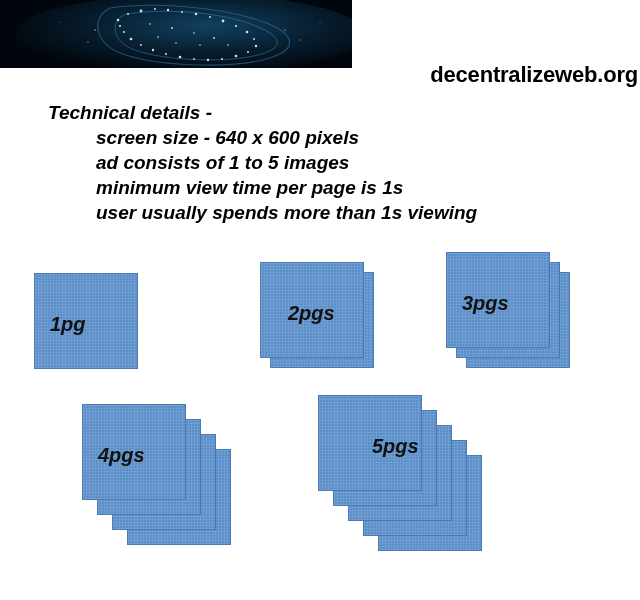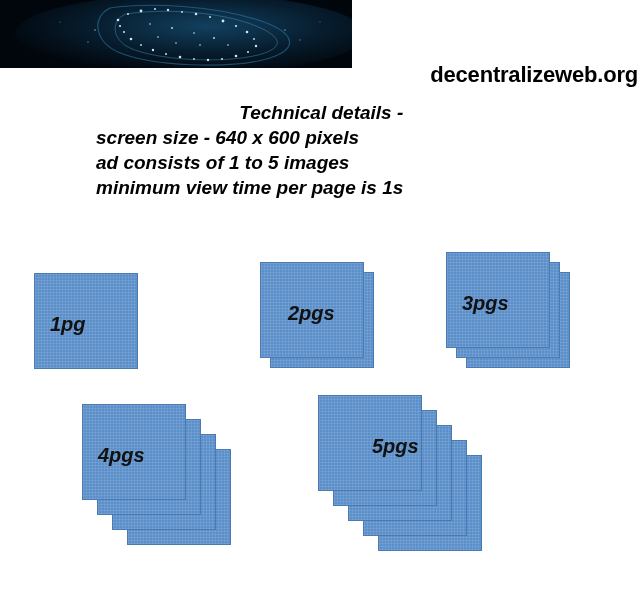--- a/index.html
+++ b/index.html
@@ -45,21 +45,21 @@
   #tech-details {
     position: absolute;
     left: 48px;
     top: 100px;
     font-style: italic;
     font-weight: bold;
     font-size: 19px;
     line-height: 25px;
     color: #000000;
   }
-  #tech-details .heading { margin-left: 0px; text-align: right; }
+  #tech-details .heading { margin-left: 0px; }
   #tech-details .bullet { margin-left: 48px; }
 
   
   .stack {
     position: absolute;
   }
   .card {
     position: absolute;
     width: 104px;
     height: 96px;
@@ -140,20 +140,21 @@
   </svg>
 </div>
 
 <div id="site-name">decentralizeweb.org</div>
 
 <div id="tech-details">
   <div class="heading">Technical details -</div>
   <div class="bullet">screen size - 640 x 600 pixels</div>
   <div class="bullet">ad consists of 1 to 5 images</div>
   <div class="bullet">minimum view time per page is 1s</div>
+  <div class="bullet">user usually spends more than 1s viewing</div>
 </div>
 
 <div id="stacks-root">
     <div class="stack" style="left: 34px; top: 273px; width: 104px; height: 96px;">
       <div class="card" style="left: 0px; top: 0px; z-index: 11;"></div>
       <div class="stack-label" style="left: 16px; top: 40px;">1pg</div>
     </div>
     <div class="stack" style="left: 260px; top: 262px; width: 114px; height: 106px;">
       <div class="card" style="left: 10px; top: 10px; z-index: 11;"></div>
       <div class="card" style="left: 0px; top: 0px; z-index: 12;"></div>

